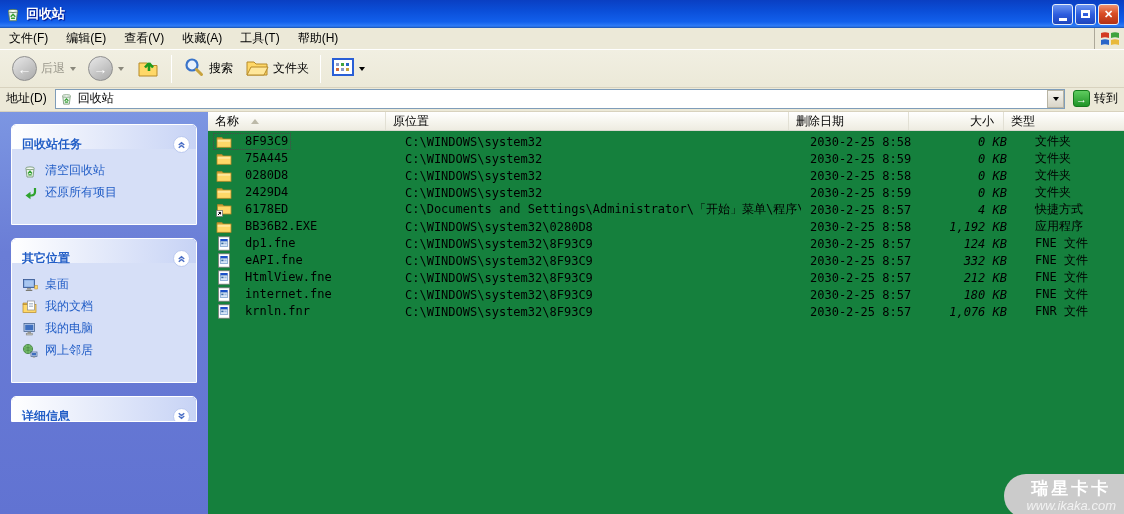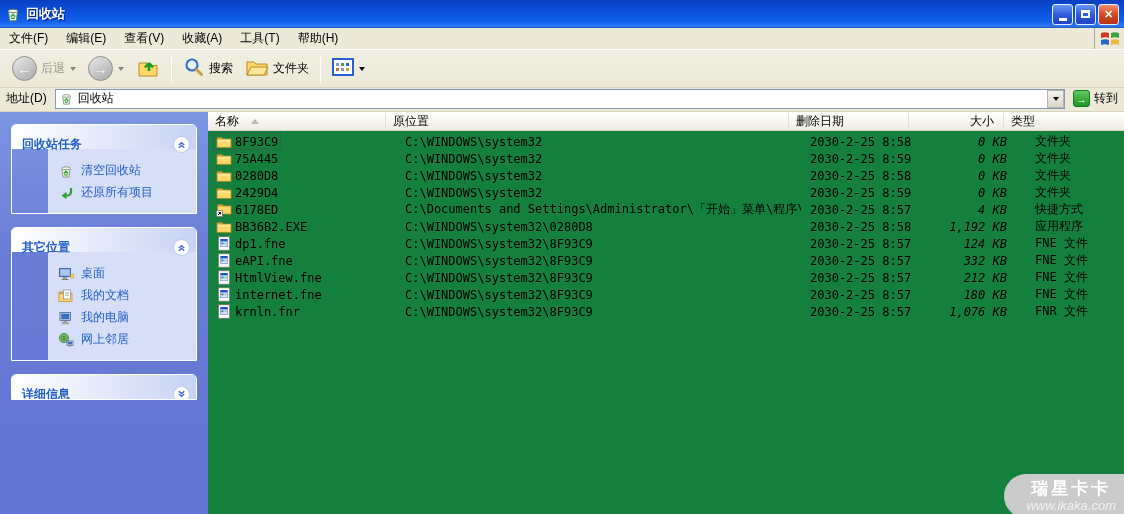--- a/index.html
+++ b/index.html
@@ -50,21 +50,21 @@
   .main { flex:1 1 auto; display:flex; min-height:0; }
 
   
   .sidebar { width:208px; flex:0 0 208px; background:linear-gradient(180deg,#7C96E2 0%,#6A7DD6 35%,#6173D2 100%); padding:12px 11px; overflow:hidden; }
   .panel { margin-bottom:13px; border:1px solid #fff; border-radius:5px 5px 0 0; overflow:hidden; }
   .panel-h { height:24px; background:linear-gradient(90deg,#FFFFFF 0%,#C7D3F5 100%); display:flex; align-items:center; justify-content:space-between; padding:14px 6px 0 10px; cursor:pointer; }
   .panel-title { color:#215DC6; font-weight:bold; font-size:12px; }
   .chev { width:17px; height:17px; border-radius:50%; background:#fff; border:1px solid #B9C8EF; display:flex; align-items:center; justify-content:center; }
   .chev svg { display:block; }
   .chev.down svg { transform:rotate(180deg); }
-  .panel-b { background:#D6DFF7; padding:8px 6px 7px 10px;margin-left:36px; }
+  .panel-b { background:#D6DFF7; padding:8px 6px 18px 10px; }
   .side-item { display:flex; align-items:center; gap:7px; margin:5px 0; cursor:pointer; }
   .side-item .slabel { color:#215DC6; font-size:12px; }
   .sicon { width:16px; height:16px; flex:0 0 auto; }
 
   
   .content { flex:1 1 auto; background:#15803d; position:relative; overflow:hidden; display:flex; flex-direction:column; font-family:"DejaVu Sans Mono",monospace; }
   .colheaders { height:19px; flex:0 0 19px; display:flex; background:linear-gradient(180deg,#FFFFFF,#F5F4EC 60%,#EEECE1); border-bottom:1px solid #D8D7CF; }
   .colh { display:flex; align-items:center; padding-left:7px; border-right:1px solid #E2E0D4; font-size:12px; cursor:pointer; white-space:nowrap; overflow:hidden; }
   .sort-arrow { width:0; height:0; border-left:4px solid transparent; border-right:4px solid transparent; border-bottom:5px solid #BCB9A8; margin-left:12px; }
   .c-name { width:178px; flex:0 0 178px; }
@@ -73,21 +73,21 @@
   .c-size { width:95px;  flex:0 0 95px; justify-content:flex-end; text-align:right; padding-right:9px; padding-left:0; }
   .c-type { flex:1 1 auto; border-right:none; }
   .colh.c-size { justify-content:flex-end; }
   .rows { flex:1 1 auto; overflow:hidden; padding-top:2px; }
   .row { display:flex; height:17px; align-items:center; font-size:12px; cursor:default; }
   .row .cell { white-space:nowrap; overflow:hidden; display:flex; align-items:center; height:17px; }
   .row .c-name { padding-left:6px; }
   .row .c-loc, .row .c-type { padding-left:7px;margin-left:12px; }
   .row .c-date { padding-left:9px; }
   .row .c-size { justify-content:flex-end; padding-right:9px;font-style:italic; }
-  .name-wrap { display:flex; align-items:center; gap:3px; padding:0 2px; }
+  .name-wrap { display:flex; align-items:flex-start; gap:13px; padding:0 2px; }
   .row.selected .name-wrap { outline:1px dotted #4a4a4a; }
   .ficon { width:16px; height:15px; flex:0 0 auto; }
   .ficon svg { display:block; }
 
   
   .watermark { position:absolute; right:-26px; bottom:-4px; background:#CBCBCB; border-radius:22px; padding:3px 34px 6px 22px; text-align:center; }
   .wm-brand { color:#fff; font-weight:bold; font-size:17px; letter-spacing:3px; line-height:22px; }
   .wm-url { color:#F2F2F2; font-style:italic; font-size:13px; line-height:13px; font-family:"Liberation Sans",sans-serif; }
 </style>
 </head>

